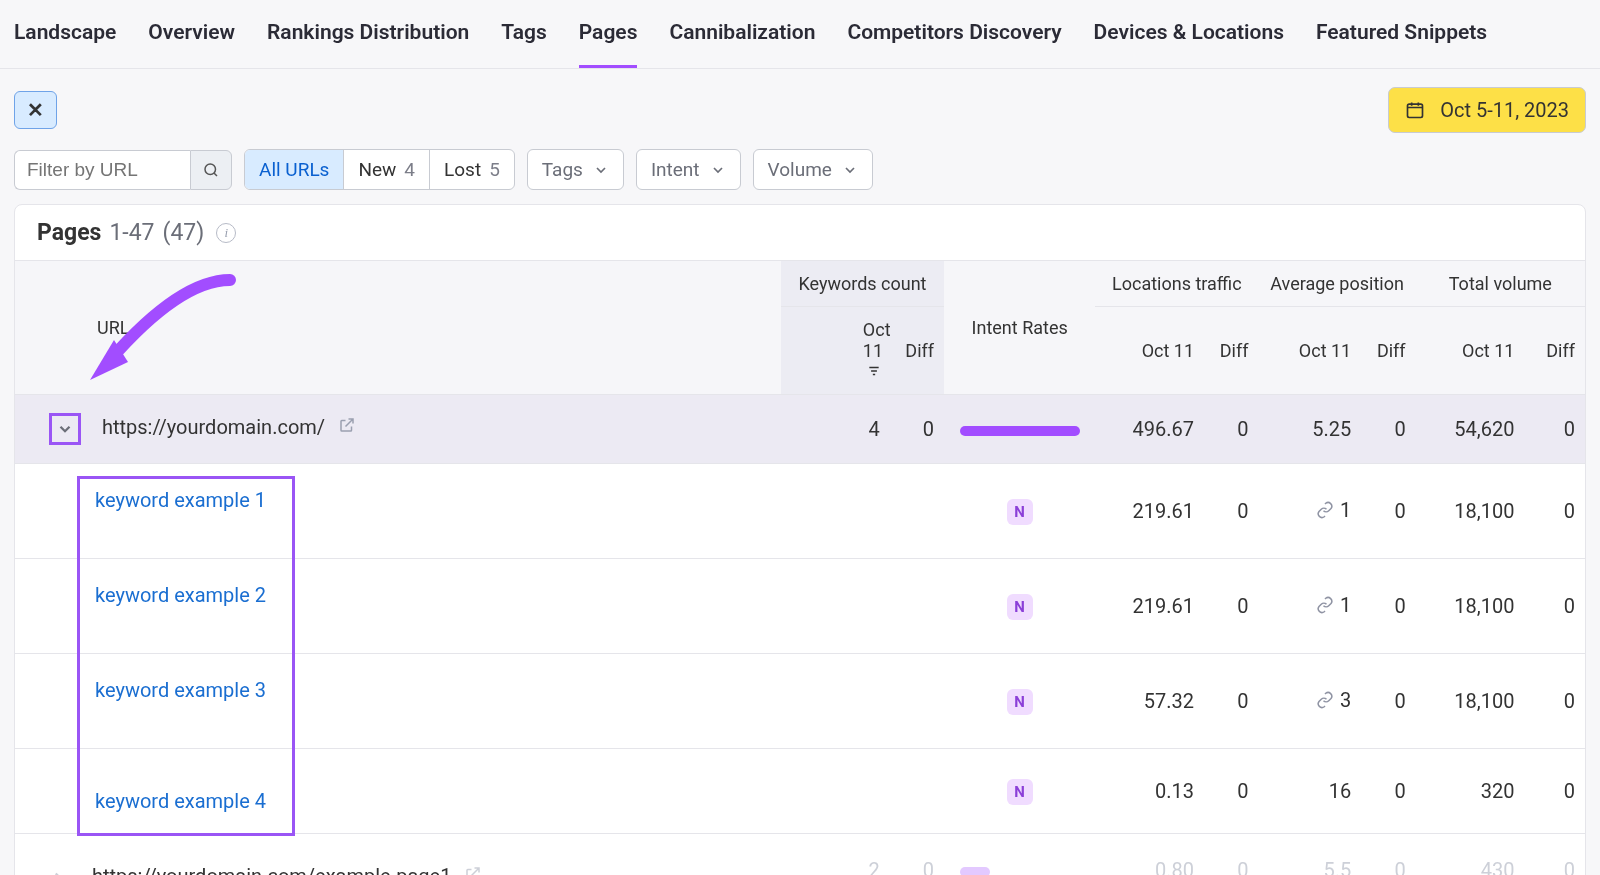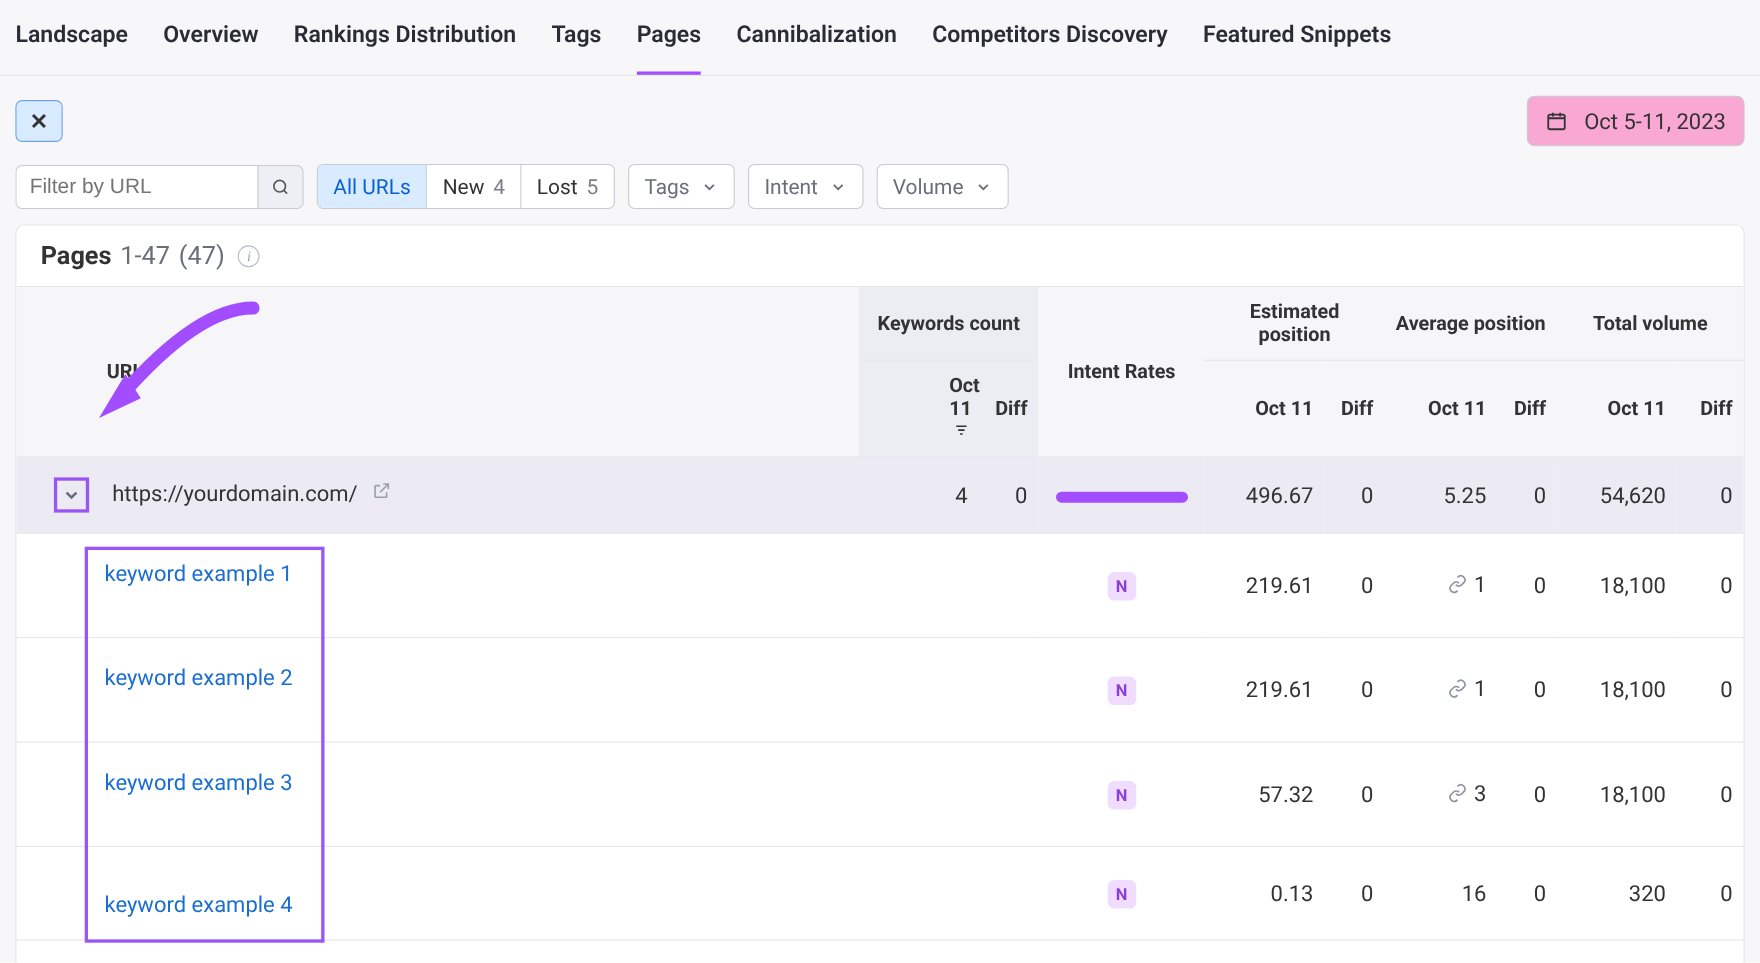--- a/index.html
+++ b/index.html
@@ -60,21 +60,21 @@
   .domain-chip .x {
     padding: 6px 12px;
     font-weight: 700;
     cursor: pointer;
   }
   .date-btn {
     display: flex;
     align-items: center;
     gap: 15px;
     border: 1px solid #c8cbd2;
-    background: #f9a8d4;
+    background: #fde047;
     border-radius: 7px;
     padding: 10px 16px;
     font-size: 20px;
     color: #333;
     cursor: pointer;
   }
   .date-btn svg { width:20px; height:20px; }
   
   .row3 {
     display: flex;
@@ -84,21 +84,21 @@
   }
   .url-filter {
     display: flex;
   }
   .url-filter input {
     border: 1px solid #c8cbd2;
     border-right: none;
     border-radius: 6px 0 0 6px;
     padding: 8px 12px;
     font-size: 19px;
-    width: 220px;
+    width: 176px;
     background:#fff;
   }
   .url-filter .searchbtn {
     border: 1px solid #c8cbd2;
     background: #eceff3;
     border-radius: 0 6px 6px 0;
     width: 42px;
     display:flex; align-items:center; justify-content:center;
     cursor:pointer;
   }
@@ -155,21 +155,21 @@
   .card-header .info {
     width:20px; height:20px; border-radius:50%;
     border:1px solid #b7bbc7; color:#9aa0b0;
     display:inline-flex; align-items:center; justify-content:center;
     font-size:13px; font-style:italic; font-family:serif;
     margin-left:4px;
   }
   
   table { width:100%; border-collapse: collapse; table-layout:fixed; }
   thead th {
-    font-weight: 700;
+    font-weight: 400;
     color:#333;
     font-size:18px;
     padding: 12px 10px;
     text-align:right;
     border-bottom:1px solid #e5e5ea;
     background:#f6f6f9;
   }
   thead th:first-child { text-align:left; padding-left: 82px; }
   thead tr.subhead th { font-size:18px; color:#333; }
   th.kw { background:#ececf3; }
@@ -261,20 +261,21 @@
 <div class="wrap">
 
 <div class="topnav">
   <div class="tab">Landscape</div>
   <div class="tab">Overview</div>
   <div class="tab">Rankings Distribution</div>
   <div class="tab">Tags</div>
   <div class="tab active">Pages</div>
   <div class="tab">Cannibalization</div>
   <div class="tab">Competitors Discovery</div>
+  <div class="tab">Devices &amp; Locations</div>
   <div class="tab">Featured Snippets</div>
 </div>
 
 <div class="row2">
   <div class="chipgroup">
     <div class="domain-chip">
       <span class="x">✕</span>
     </div>
   </div>
   <div class="date-btn">
@@ -348,21 +349,21 @@
       <col class="c-ap1">
           <col class="c-ap2">
       <col class="c-tv1">
           <col class="c-tv2">
     </colgroup>
     <thead>
       <tr>
         <th rowspan="2">URL</th>
         <th colspan="2" class="kw" style="text-align:center">Keywords count</th>
         <th rowspan="2" style="text-align:center">Intent Rates</th>
-        <th colspan="2" style="text-align:center">Estimated position</th>
+        <th colspan="2" style="text-align:center">Locations traffic</th>
         <th colspan="2" style="text-align:center">Average position</th>
         <th colspan="2" style="text-align:center">Total volume</th>
       </tr>
       <tr class="subhead">
         <th class="kw">
           <span>Oct 11</span>
           <svg class="sorticon" width="14" height="14" viewBox="0 0 24 24" fill="none" stroke="#333" stroke-width="2.5">
                 <path d="M4 6h16M7 12h10M10 18h4"></path>
               </svg>
         </th>

